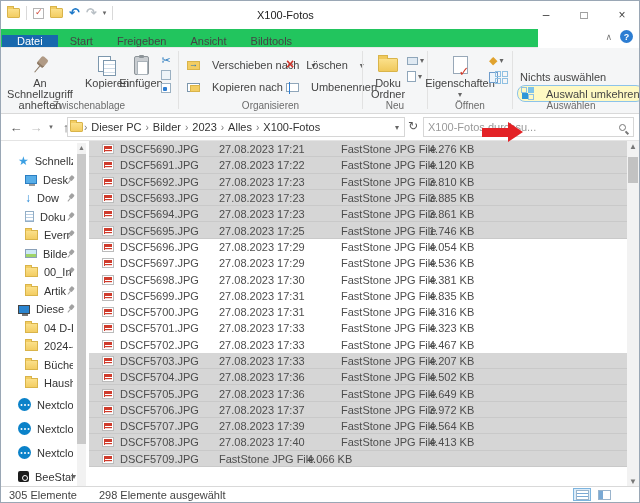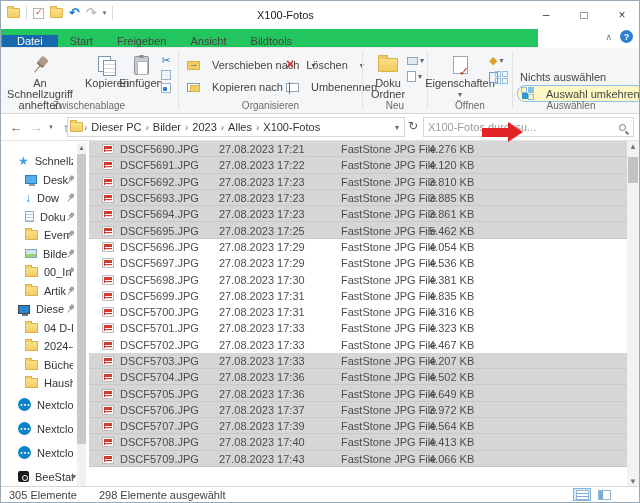--- a/index.html
+++ b/index.html
@@ -485,21 +485,21 @@
         <span class="c-name">DSCF5694.JPG</span>
         <span class="c-date">27.08.2023 17:23</span>
         <span class="c-type">FastStone JPG File</span>
         <span class="c-size">3.861 KB</span>
       </div>
         <div class="row selected">
         <span class="ic ic-jpg"></span>
         <span class="c-name">DSCF5695.JPG</span>
         <span class="c-date">27.08.2023 17:25</span>
         <span class="c-type">FastStone JPG File</span>
-        <span class="c-size">5.462 KB</span>
+        <span class="c-size">1.746 KB</span>
       </div>
         <div class="row">
         <span class="ic ic-jpg"></span>
         <span class="c-name">DSCF5696.JPG</span>
         <span class="c-date">27.08.2023 17:29</span>
         <span class="c-type">FastStone JPG File</span>
         <span class="c-size">4.054 KB</span>
       </div>
         <div class="row">
         <span class="ic ic-jpg"></span>
@@ -581,21 +581,20 @@
         <div class="row selected">
         <span class="ic ic-jpg"></span>
         <span class="c-name">DSCF5708.JPG</span>
         <span class="c-date">27.08.2023 17:40</span>
         <span class="c-type">FastStone JPG File</span>
         <span class="c-size">4.413 KB</span>
       </div>
         <div class="row selected">
         <span class="ic ic-jpg"></span>
         <span class="c-name">DSCF5709.JPG</span>
-        <span class="c-date">27.08.2023 17:43</span>
         <span class="c-type">FastStone JPG File</span>
         <span class="c-size">4.066 KB</span>
       </div>
       </div>
   </div>
   <div class="main-scroll">
     <span class="arr" style="top:0">▲</span>
     <span class="thumb"></span>
     <span class="arr" style="bottom:0">▼</span>
   </div>

